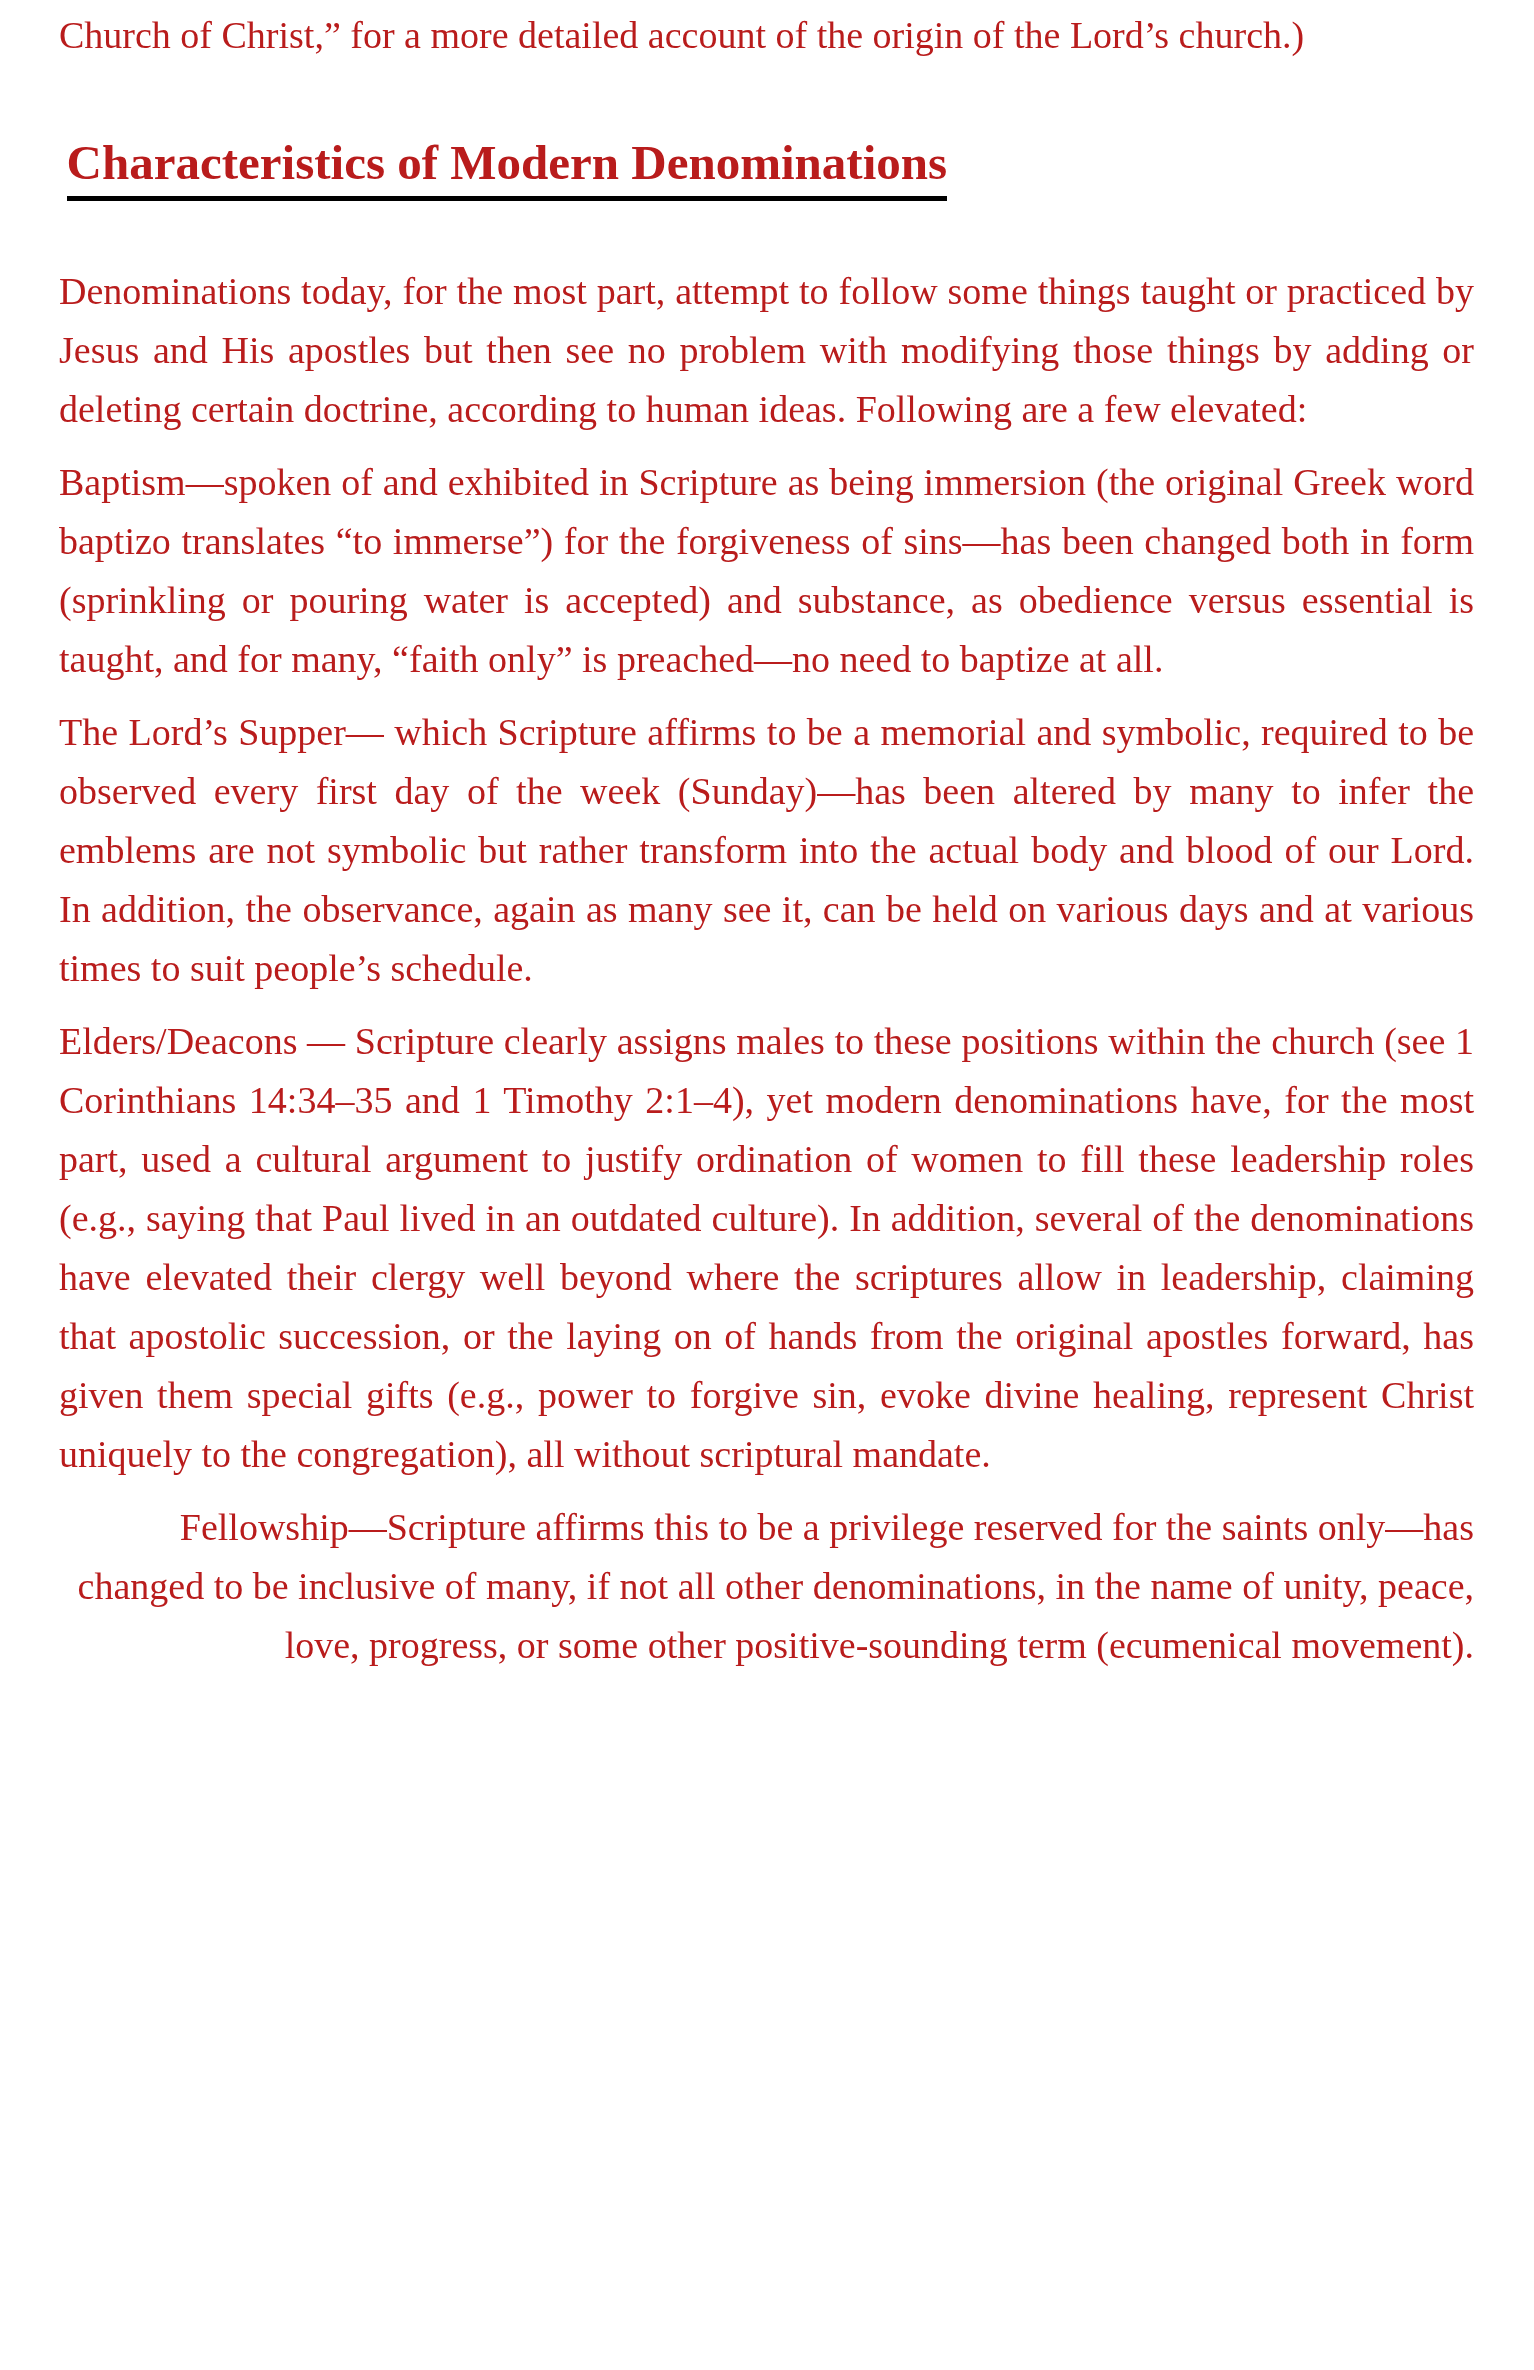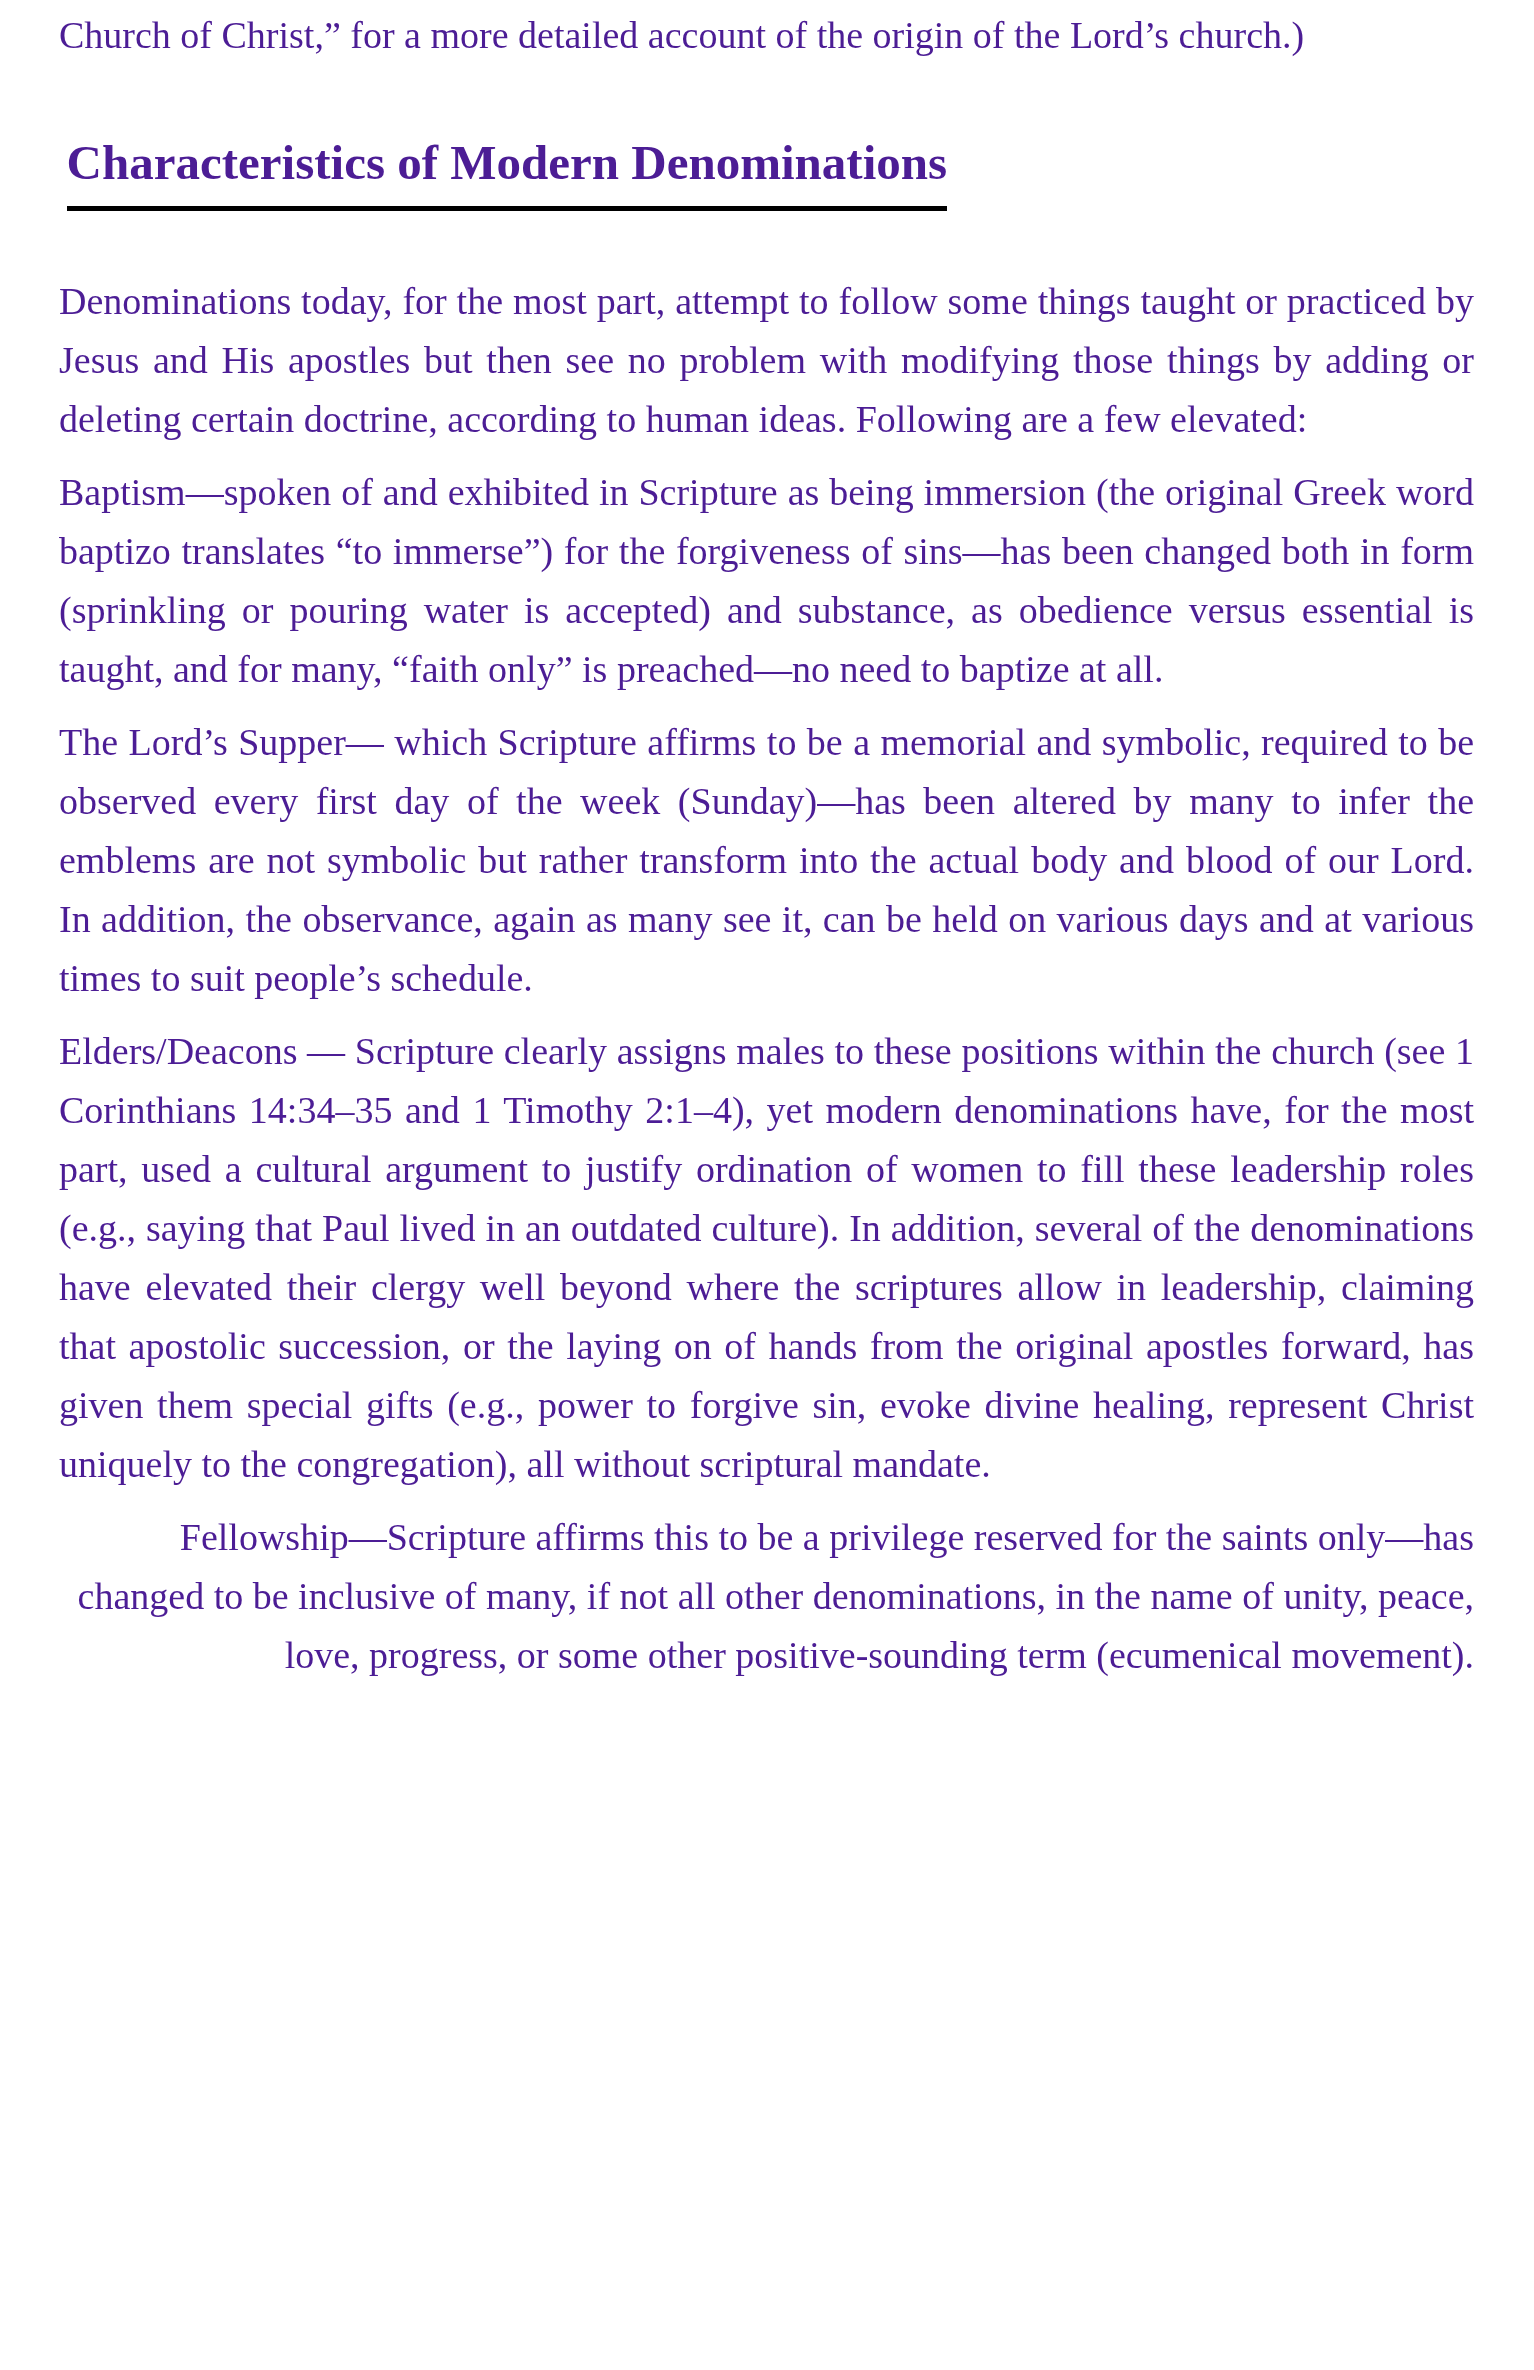--- a/index.html
+++ b/index.html
@@ -8,21 +8,21 @@
     background: #ffffff;
   }
   .page {
     position: relative;
     width: 1535px;
     height: 1733px;
     background: #ffffff;
     box-sizing: border-box;
     overflow: hidden;
     font-family: "Liberation Serif", "DejaVu Serif", serif;
-    color: #4c1d95;
+    color: #b91c1c;
   }
   .content {
     position: absolute;
     left: 59px;
     top: 0px;
     width: 1415px;
   }
   
   .para {
     font-size: 38px;
@@ -50,21 +50,21 @@
 
   
   .section-heading {
     font-size: 49px;
     line-height: 59px;
     font-weight: bold;
     letter-spacing: 0px;
     margin: 0;
     display: inline-block;
     border-bottom: 5.7px solid #000000;
-    padding-bottom: 14px;
+    padding-bottom: 4px;
     white-space: nowrap;
   }
   .heading-wrap {
     padding-left: 7.6px;
   }
 
   
   .page-number {
     position: absolute;
     left: 59px;

